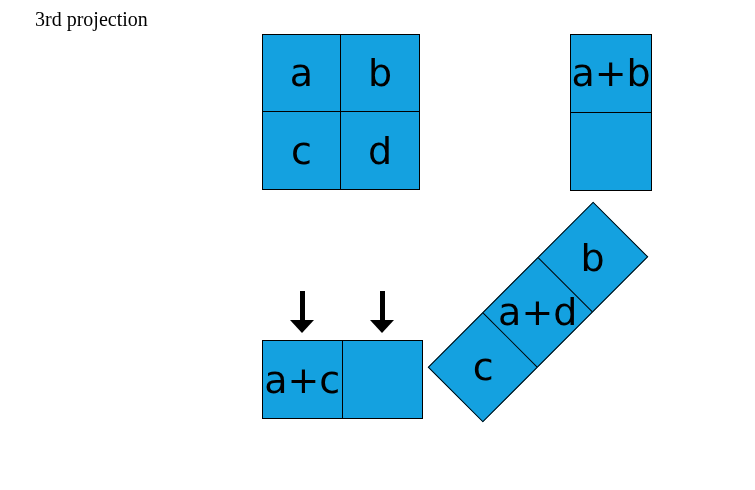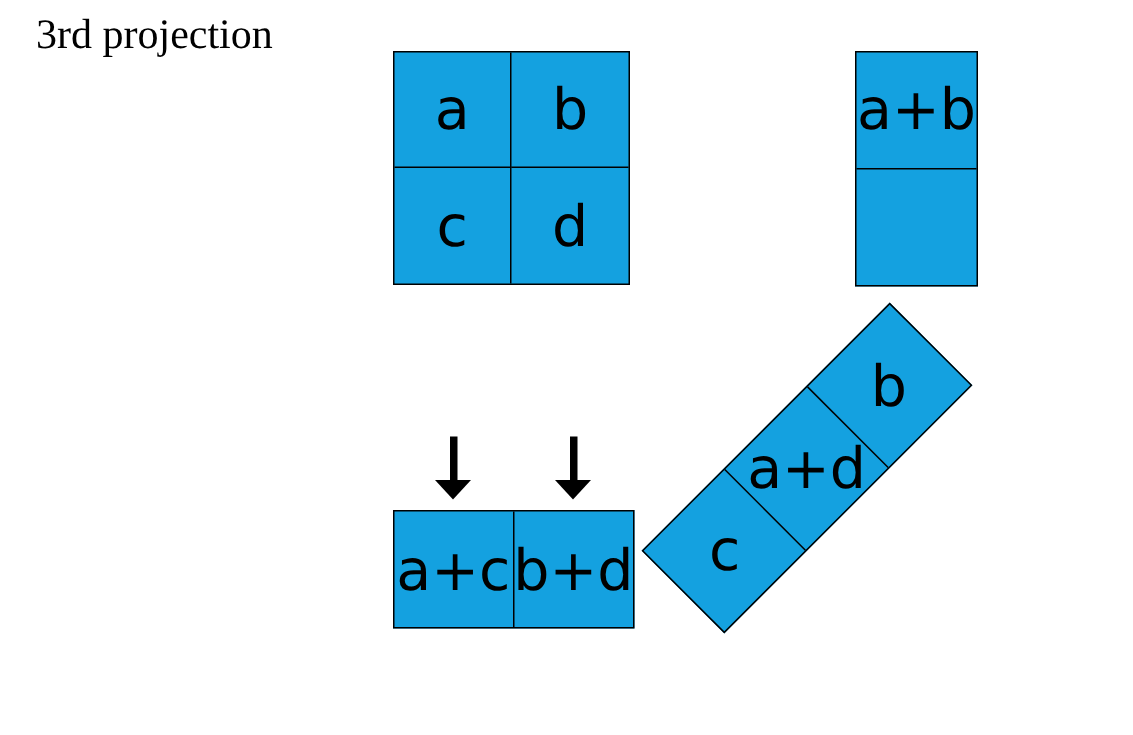--- a/index.html
+++ b/index.html
@@ -1,20 +1,20 @@
 <!DOCTYPE html>
 <html style="--cell-fill: #14A1E0; --outline: #000000; --arrow: #000000; --label: #000000; --background: #FFFFFF;"><head>
 <meta charset="utf-8">
 <style>
   html,body{margin:0;padding:0;}
   body{width:755px;height:490px;background:var(--background,#fff);}
   .canvas{position:relative;width:755px;height:490px;overflow:hidden;
           font-family:"DejaVu Sans","Liberation Sans",sans-serif;background:var(--background,#fff);}
-  .title{position:absolute;left:24px;top:8px;font-family:"Liberation Serif","DejaVu Serif",serif;
-         font-size:28px;color:var(--label,#000);text-align:right;}
+  .title{position:absolute;left:35px;top:8px;font-family:"Liberation Serif","DejaVu Serif",serif;
+         font-size:20px;color:var(--label,#000);text-align:right;}
   .box{position:absolute;background:var(--cell-fill,#14A1E0);border:1.6px solid var(--outline,#000);
        box-sizing:border-box;display:flex;}
   .cell{display:flex;align-items:center;justify-content:center;box-sizing:border-box;}
   .cr{border-right:1.6px solid var(--outline,#000);}
   .cb{border-bottom:1.6px solid var(--outline,#000);}
   .lbl{font-size:38px;line-height:1;color:var(--label,#000);white-space:nowrap;}
   .grid2x2{left:262px;top:34px;width:158px;height:156px;flex-wrap:wrap;}
   .grid2x2 .cell{width:50%;height:50%;}
   .vstack{left:570px;top:34px;width:82px;height:157px;flex-direction:row;}
   .vstack .cell{width:100%;height:50%;}
@@ -64,23 +64,20 @@
   </div>
   <div class="arrow arrow-right">
     <div class="shaft"></div>
     <div class="head"></div>
   </div>
 
   <div class="box hrow">
     <div class="cell cr">
       <span class="lbl">a+c</span>
     </div>
-    <div class="cell">
-      <span class="lbl">b+d</span>
-    </div>
   </div>
 
   <div class="box diag">
     <div class="cell cr">
       <span class="lbl unrot">c</span>
     </div>
     <div class="cell cr">
       <span class="lbl unrot">a+d</span>
     </div>
     <div class="cell">

